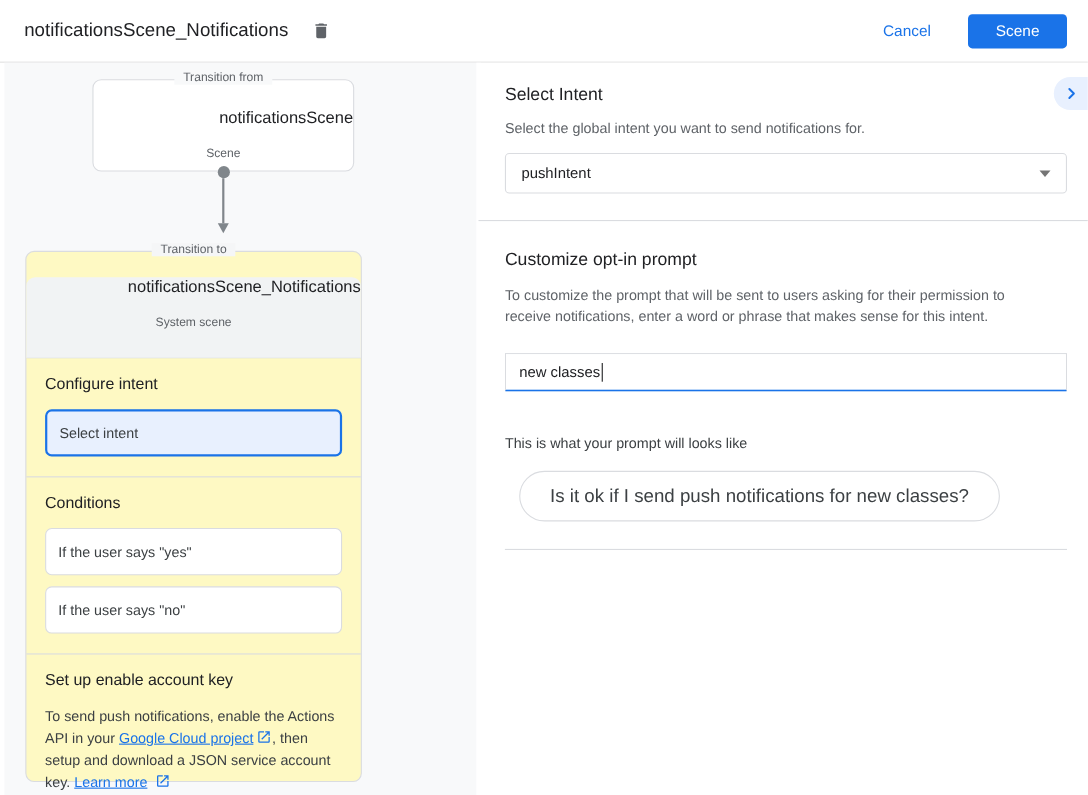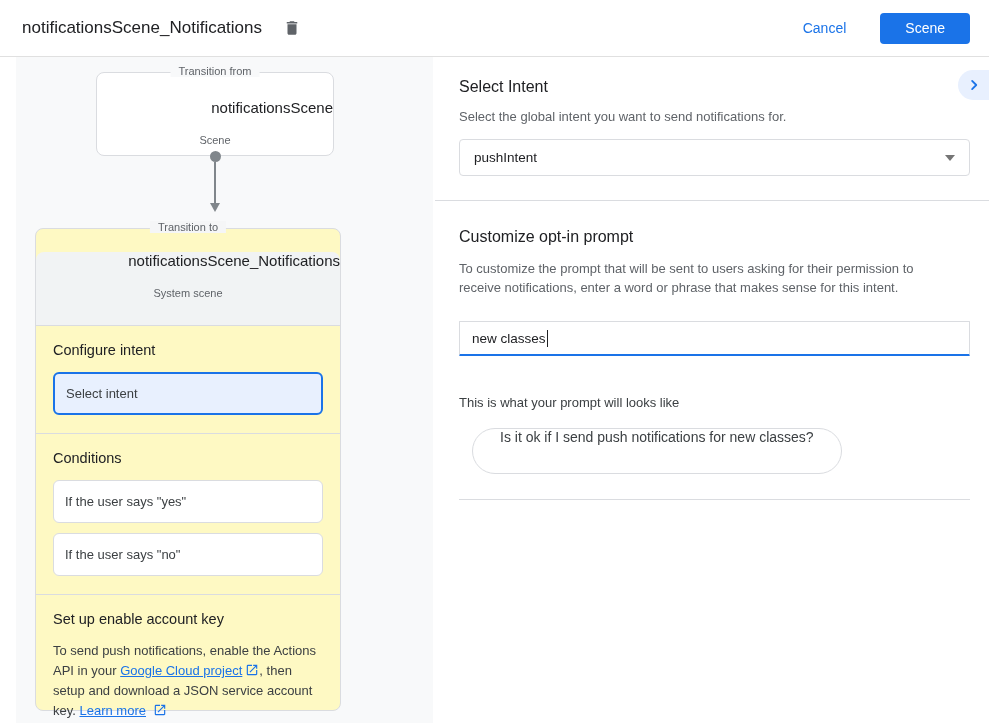--- a/index.html
+++ b/index.html
@@ -15,21 +15,21 @@
   .trash-btn { margin-left: 18px; width: 24px; height: 24px; display: flex;
                align-items: center; justify-content: center; cursor: pointer; }
   .trash-btn svg { width: 18px; height: 18px; fill: #5f6368; }
   .topbar-spacer { flex: 1; }
   .cancel-link { color: #1a73e8; font-size: 14px; font-weight: 500; cursor: pointer; margin-right: 34px; }
   .save-btn { background: #1a73e8; color: #fff; border: none; border-radius: 4px;
               font-family: inherit; font-size: 14px; font-weight: 500;
               height: 31px; padding: 0 25px; margin-right: 19px; cursor: pointer; }
 
   
-  .left-panel { position: absolute; left: 16px; top: 57px; width: 433px; height: 666px;
+  .left-panel { position: absolute; left: 4px; top: 57px; width: 433px; height: 666px;
                 background: #f8f9fa; }
 
   .node-box { position: absolute; left: 80px; top: 15px; width: 238px; height: 84px;
               background: #ffffff; border: 1px solid #dadce0; border-radius: 8px; }
   .node-legend { position: absolute; top: -8px; left: 50%; transform: translateX(-50%);
                  background: #f8f9fa; padding: 0 8px; font-size: 11px; color: #5f6368;
                  white-space: nowrap; }
   .node-name { text-align: right; font-size: 15px; color: #202124; margin-top: 26px; }
   .node-type { text-align: center; font-size: 11px; color: #5f6368; margin-top: 18px; }
 
@@ -82,23 +82,23 @@
                     border-top: 6px solid #757575; }
   .rp-divider { border: none; border-top: 1px solid #dadce0; margin: 24px 0 0 2px; }
   .rp-h2 { padding-top: 27px; }
   .rp-desc2 { font-size: 13px; color: #5f6368; line-height: 19px; margin-top: 13px; max-width: 487px; }
   .textfield { margin-top: 24px; height: 35px; border: 1px solid #dadce0;
                border-bottom: 2px solid #1a73e8; border-radius: 1px;
                display: flex; align-items: center; padding: 0 12px;
                font-size: 13.5px; color: #202124; cursor: text; text-align: center; }
   .caret-bar { display: inline-block; width: 1.5px; height: 17px; background: #202124; margin-left: 1px; }
   .preview-label { font-size: 13px; color: #3c4043; margin-top: 39px; }
-  .prompt-chip { display: inline-flex; margin-top: 18px; margin-left: 13px;
+  .prompt-chip { display: inline-flex; align-items: center; margin-top: 18px; margin-left: 13px;
                  height: 46px; border: 1px solid #dadce0; border-radius: 23px;
-                 padding: 0 27px; font-size: 14px; color: #3c4043; background: #fff; }
+                 padding: 0 27px; font-size: 17px; color: #3c4043; background: #fff; }
   .rp-divider2 { border: none; border-top: 1px solid #dadce0; margin-top: 25px; }
 </style>
 </head>
 <body>
 
 <div class="app">
 
   <div class="topbar">
     <div class="topbar-title">notificationsScene_Notifications</div>
     <div class="trash-btn">

